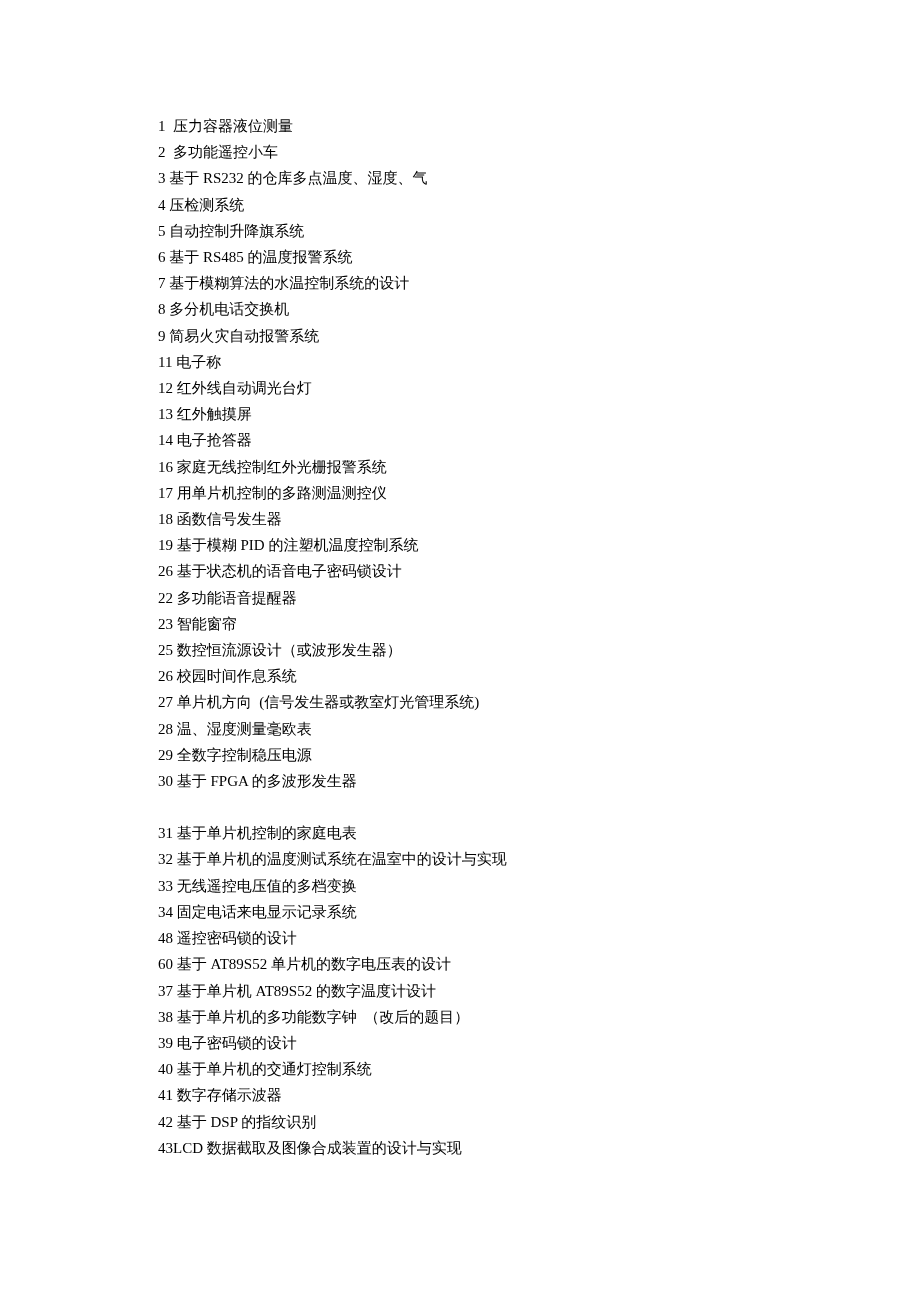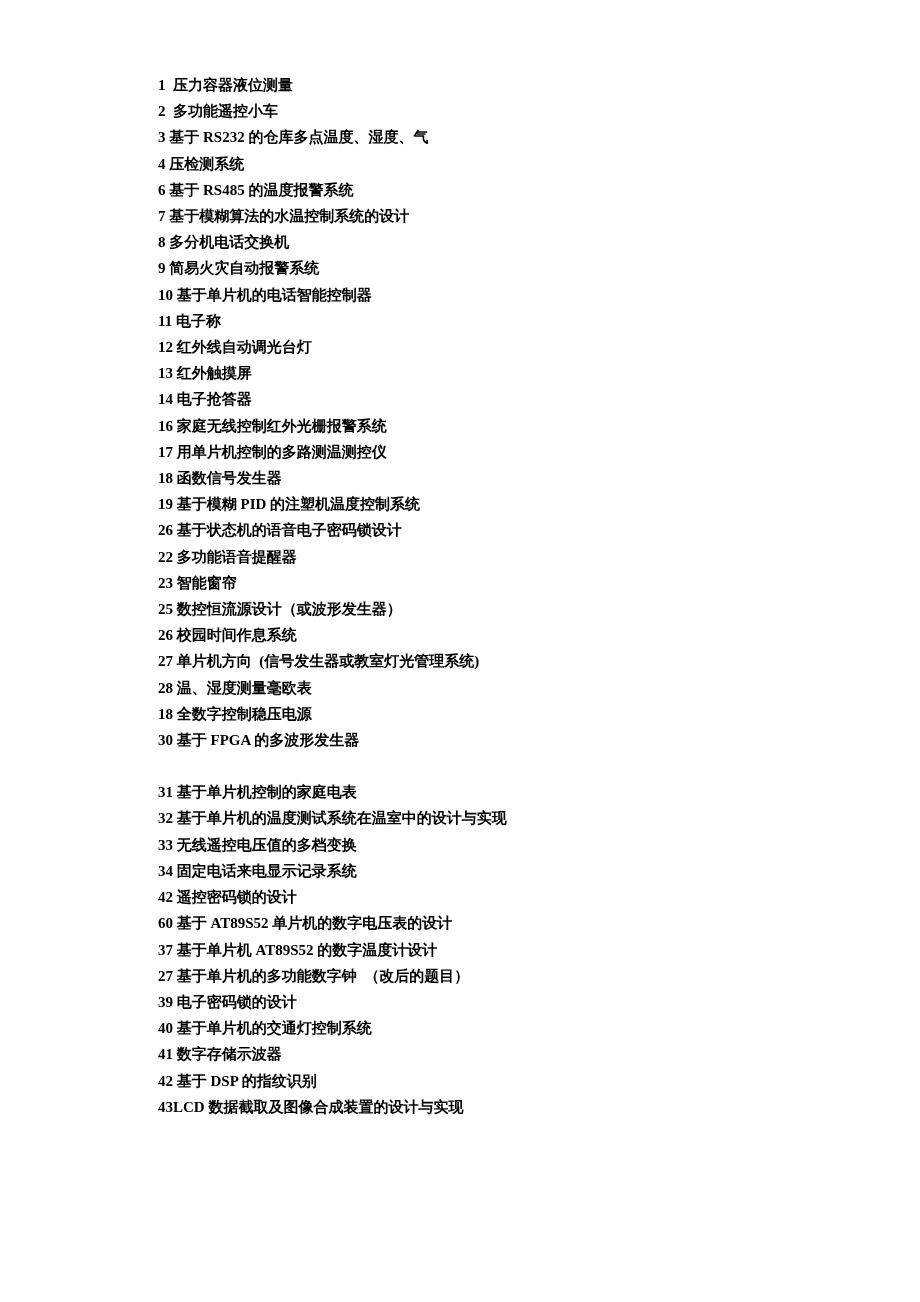--- a/index.html
+++ b/index.html
@@ -3,75 +3,74 @@
   <meta charset="utf-8">
   <style>
     body {
       margin: 0;
       padding: 0;
       background: #ffffff;
       font-family: "SimSun", "宋体", serif;
       width: 920px;
     }
     .page {
-      padding: 72px 0 0 158px;
+      padding: 113px 0 0 158px;
       box-sizing: border-box;
-      font-weight: bold;
     }
     .line {
       font-size: 15px;
       line-height: 26.2px;
       color: #000000;
       white-space: pre;
     }
     .gap {
       height: 26px;
     }
   </style>
 </head>
 <body>
 
 <div class="page">
   <div id="block1">
       <div class="line">1  压力容器液位测量</div>
       <div class="line">2  多功能遥控小车</div>
       <div class="line">3 基于 RS232 的仓库多点温度、湿度、气</div>
       <div class="line">4 压检测系统</div>
+      <div class="line">5 自动控制升降旗系统</div>
       <div class="line">6 基于 RS485 的温度报警系统</div>
       <div class="line">7 基于模糊算法的水温控制系统的设计</div>
       <div class="line">8 多分机电话交换机</div>
       <div class="line">9 简易火灾自动报警系统</div>
-      <div class="line">10 基于单片机的电话智能控制器</div>
       <div class="line">11 电子称</div>
       <div class="line">12 红外线自动调光台灯</div>
       <div class="line">13 红外触摸屏</div>
       <div class="line">14 电子抢答器</div>
       <div class="line">16 家庭无线控制红外光栅报警系统</div>
       <div class="line">17 用单片机控制的多路测温测控仪</div>
       <div class="line">18 函数信号发生器</div>
       <div class="line">19 基于模糊 PID 的注塑机温度控制系统</div>
       <div class="line">26 基于状态机的语音电子密码锁设计</div>
       <div class="line">22 多功能语音提醒器</div>
       <div class="line">23 智能窗帘</div>
       <div class="line">25 数控恒流源设计（或波形发生器）</div>
       <div class="line">26 校园时间作息系统</div>
       <div class="line">27 单片机方向  (信号发生器或教室灯光管理系统)</div>
       <div class="line">28 温、湿度测量毫欧表</div>
-      <div class="line">18 全数字控制稳压电源</div>
+      <div class="line">29 全数字控制稳压电源</div>
       <div class="line">30 基于 FPGA 的多波形发生器</div>
     </div>
   <div class="gap"></div>
   <div id="block2">
       <div class="line">31 基于单片机控制的家庭电表</div>
       <div class="line">32 基于单片机的温度测试系统在温室中的设计与实现</div>
       <div class="line">33 无线遥控电压值的多档变换</div>
       <div class="line">34 固定电话来电显示记录系统</div>
-      <div class="line">42 遥控密码锁的设计</div>
+      <div class="line">48 遥控密码锁的设计</div>
       <div class="line">60 基于 AT89S52 单片机的数字电压表的设计</div>
       <div class="line">37 基于单片机 AT89S52 的数字温度计设计</div>
-      <div class="line">27 基于单片机的多功能数字钟  （改后的题目）</div>
+      <div class="line">38 基于单片机的多功能数字钟  （改后的题目）</div>
       <div class="line">39 电子密码锁的设计</div>
       <div class="line">40 基于单片机的交通灯控制系统</div>
       <div class="line">41 数字存储示波器</div>
       <div class="line">42 基于 DSP 的指纹识别</div>
       <div class="line">43LCD 数据截取及图像合成装置的设计与实现</div>
     </div>
 </div>
 
 </body></html>

